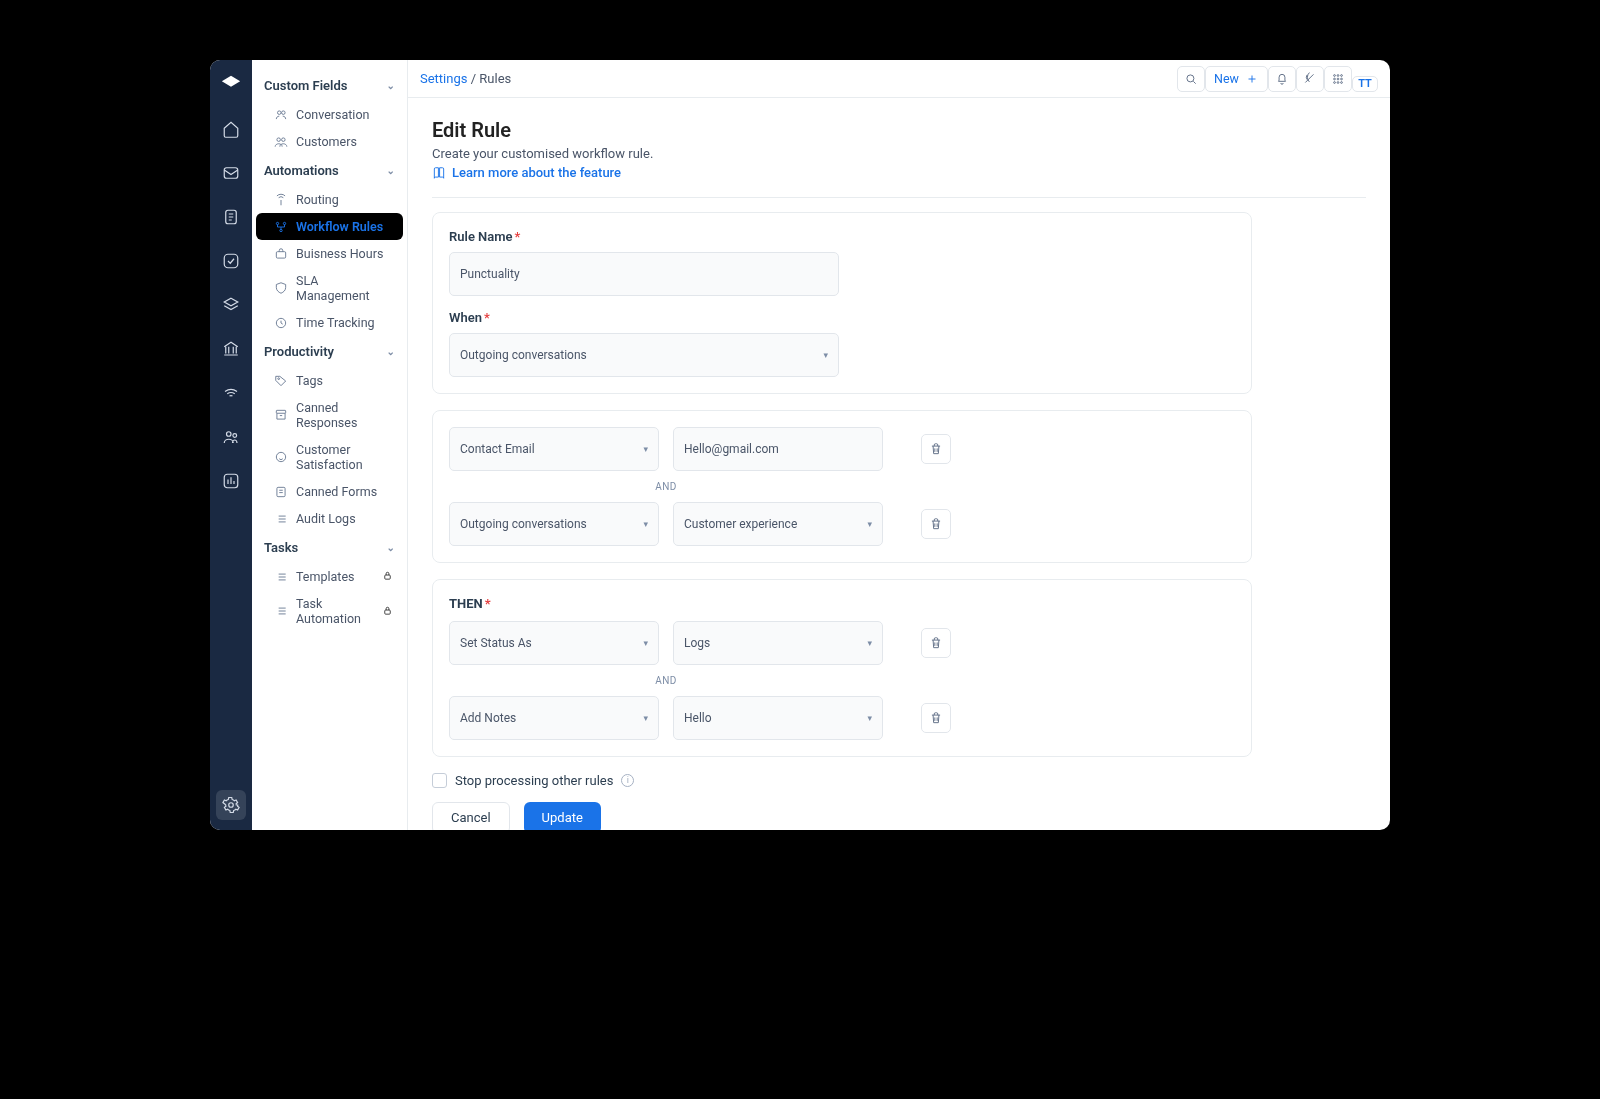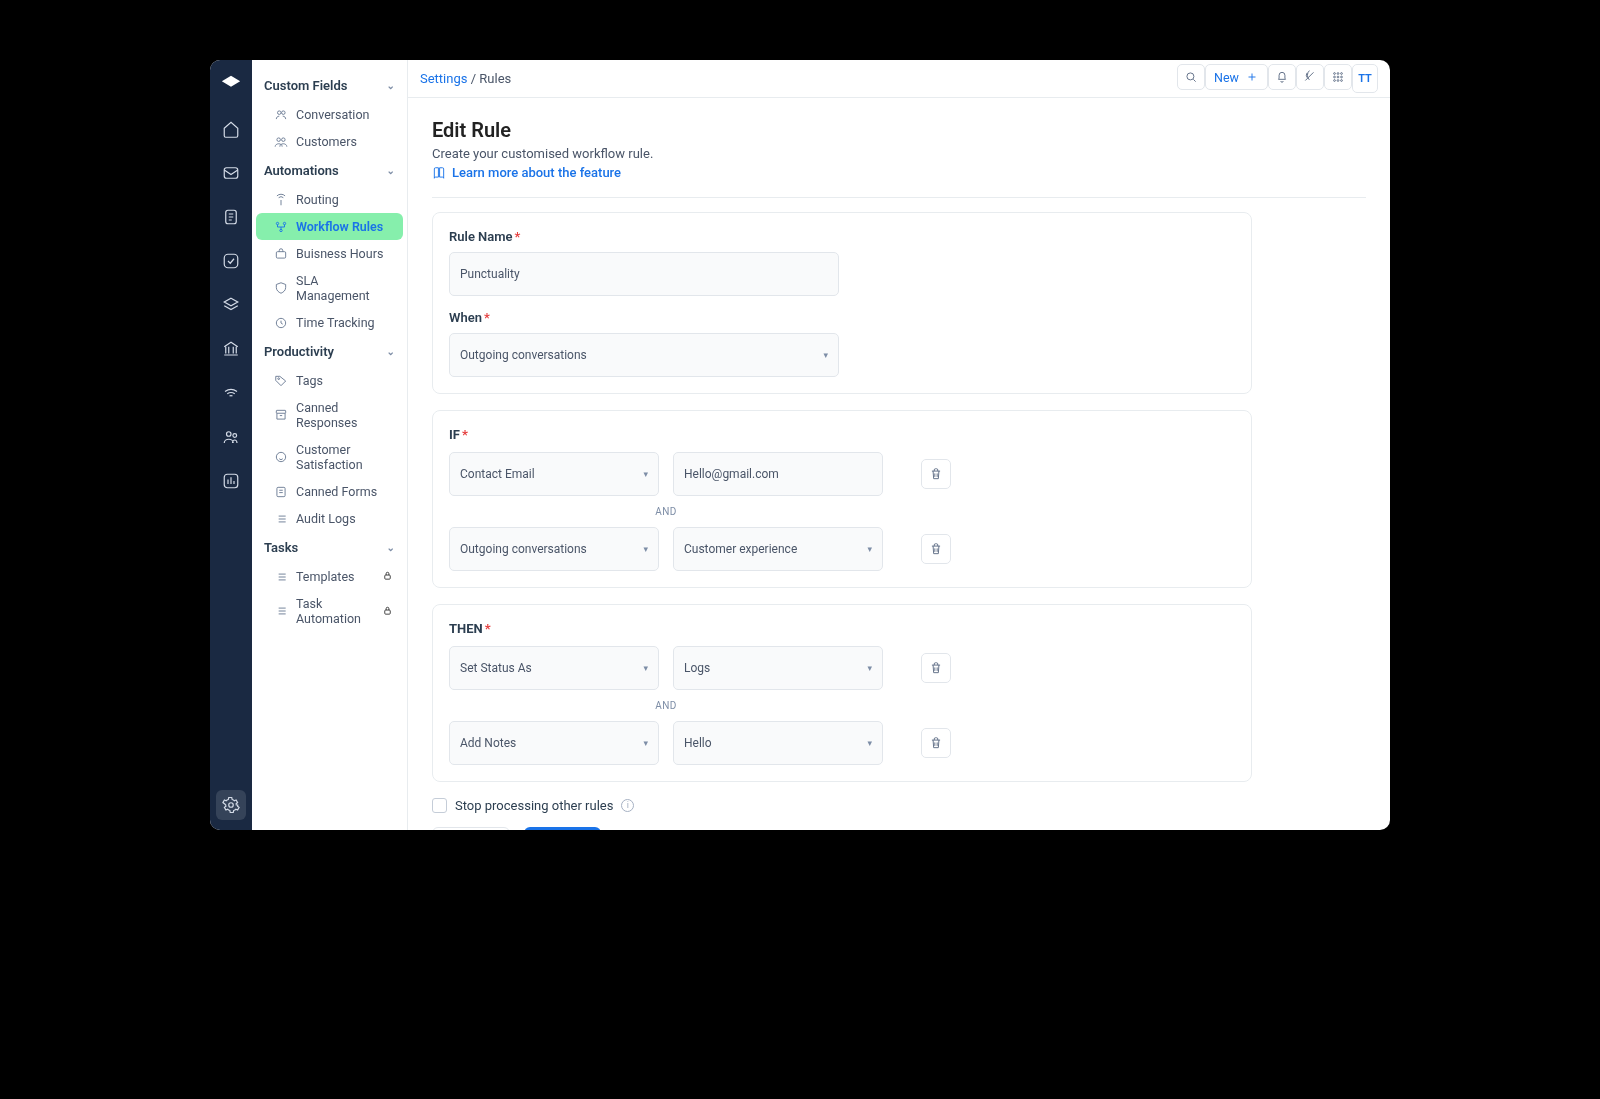--- a/index.html
+++ b/index.html
@@ -67,21 +67,21 @@
     align-items: center;
     gap: 8px;
     padding: 6px 10px 6px 18px;
     font-size: 12.5px;
     color: #4a5568;
     cursor: pointer;
     border-radius: 6px;
     margin: 0 4px;
   }
   .side-item.active {
-    background: #86efac;
+    background: #000000;
     color: #1a73e8;
     font-weight: 600;
   }
   .side-item .si-icon {
     width: 14px; height: 14px;
     display: inline-flex; align-items:center; justify-content:center;
     color: #6b7b93;
     flex-shrink: 0;
   }
   .side-item.active .si-icon { color: #1a73e8; }
@@ -102,37 +102,37 @@
     height: 38px;
     border-bottom: 1px solid #e8ecef;
     display: flex;
     align-items: center;
     padding: 0 12px;
     gap: 8px;
   }
   .breadcrumb { font-size: 13px; }
   .breadcrumb .bc-link { color: #1a73e8; cursor: pointer; }
   .breadcrumb .bc-sep, .breadcrumb .bc-cur { color: #4a5568; }
-  .topbar-right { margin-left: auto; display: flex; align-items: flex-start; }
+  .topbar-right { margin-left: auto; display: flex; align-items: flex-end; }
   .tb-btn {
     height: 26px;
     border: 1px solid #e2e6eb;
     border-radius: 5px;
     background: #fff;
     display: inline-flex;
     align-items: center;
     padding: 0 8px;
     cursor: pointer;
     color: #5b6b83;
   }
   .tb-btn.square { width: 28px; justify-content: center; padding:0;}
   .tb-btn.new { color:#1a73e8; gap:6px; font-size:12.5px;}
   .tb-btn svg { width:14px; height:14px; stroke: currentColor; fill:none; stroke-width:1.6; }
   .tb-avatar {
-    width: 26px; height:29px; border-radius:5px; border:1px solid #e2e6eb;
+    width: 26px; height:16px; border-radius:5px; border:1px solid #e2e6eb;
     display:flex; align-items:center; justify-content:center;
     color:#1a73e8; font-size:11px; font-weight:600;
     cursor:pointer;
   }
   .content {
     flex: 1;
     overflow-y: auto;
     padding: 20px 24px;
   }
   .page-title { font-size: 20px; font-weight: 600; color: #222; }
@@ -507,21 +507,20 @@
         <div style="height:14px"></div>
         <div class="field-label"><span>When</span><span class="req">*</span></div>
         <div class="select">
           <span>Outgoing conversations</span>
           <span class="caret">▾</span>
         </div>
       </div>
 
       
       <div class="card">
-        <div class="section-label"><span>IF</span><span class="req">*</span></div>
         <div class="cond-row">
           <div class="select">
               <span>Contact Email</span>
               <span class="caret">▾</span>
             </div>
           <div class="input">
               <span>Hello@gmail.com</span>
             </div>
           <div class="trash-btn">
               <svg viewBox="0 0 24 24">

